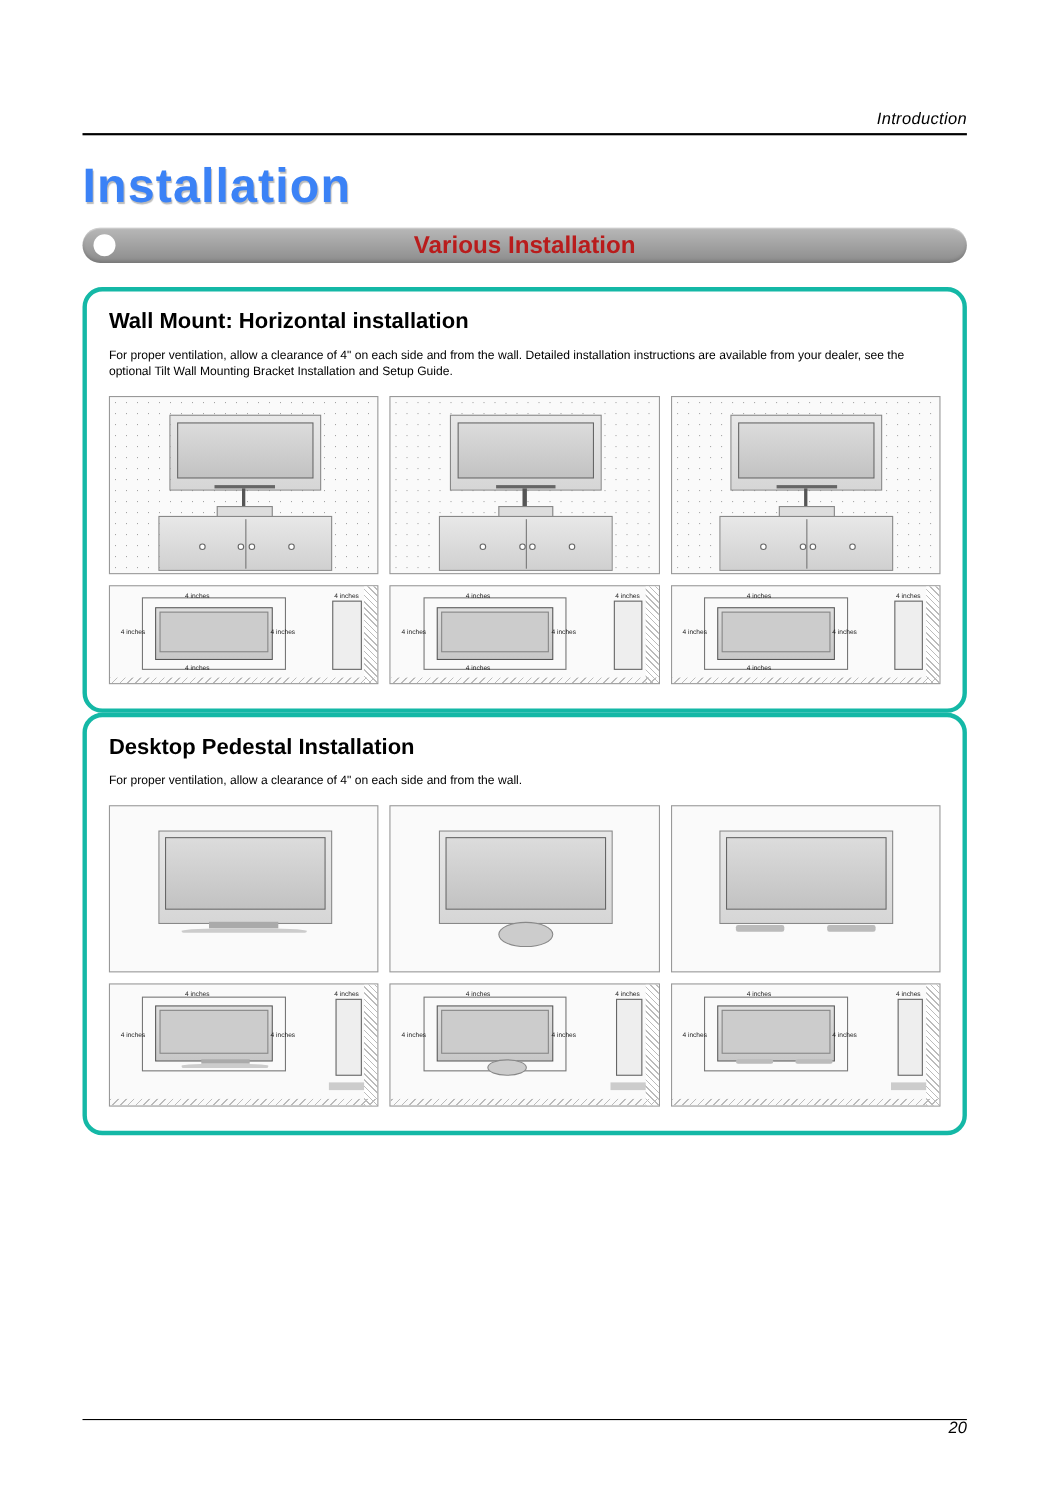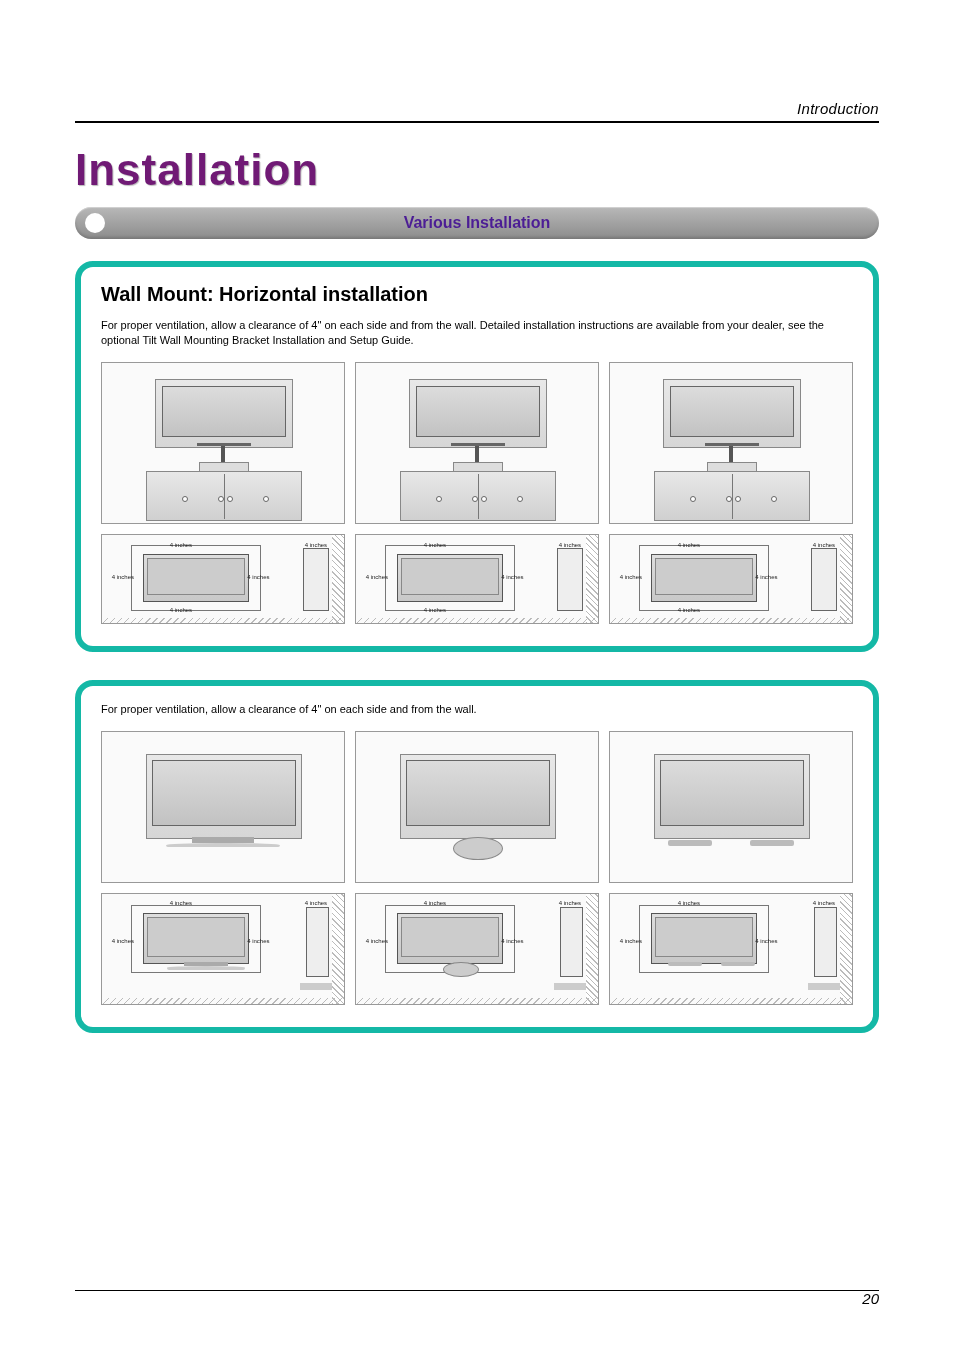--- a/index.html
+++ b/index.html
@@ -28,21 +28,21 @@
   }
   .top-rule {
     border-top: 2px solid #000;
   }
   .main-title {
     font-family: Arial, Helvetica, sans-serif;
     font-size: 44px;
     font-weight: bold;
     letter-spacing: 1px;
     margin: 22px 0 12px 0;
-    color: #701a75;
+    color: #3b82f6;
     text-shadow: 1px 1px 1px #bbb;
   }
   .subheader-wrap {
     position: relative;
     height: 32px;
     margin-bottom: 22px;
   }
   .subheader-bar {
     position: absolute;
     left: 0; right: 0; top: 0; bottom: 0;
@@ -56,30 +56,29 @@
     left: 10px;
     top: 6px;
     width: 20px;
     height: 20px;
     border-radius: 50%;
     background: #fff;
   }
   .subheader-text {
     position: relative;
     text-align: center;
-    color: #4c1d95;
+    color: #b91c1c;
     font-weight: bold;
-    font-size: 16px;
+    font-size: 22px;
     line-height: 32px;
   }
   .panel {
-    border: 6px solid #14b8a6;
+    border: 4px solid #14b8a6;
     border-radius: 18px;
     padding: 16px 20px 22px 20px;
-    margin-bottom: 28px;
   }
   .panel-title {
     font-size: 20px;
     font-weight: bold;
     margin-bottom: 12px;
   }
   .panel-text {
     font-size: 11px;
     line-height: 1.35;
     margin-bottom: 14px;
@@ -452,20 +451,21 @@
         <span class="clabel" style="top:8%;left:28%">4 inches</span>
         <span class="clabel" style="top:45%;left:4%">4 inches</span>
         <span class="clabel" style="top:45%;left:60%">4 inches</span>
         <span class="clabel" style="top:82%;left:28%">4 inches</span>
         <span class="clabel" style="top:8%;right:7%">4 inches</span>
       </div>
     </div>
   </div>
 
   <div class="panel">
+    <div class="panel-title">Desktop Pedestal Installation</div>
     <div class="panel-text">For proper ventilation, allow a clearance of 4" on each side and from the wall.</div>
 
     <div class="illus-row">
       <div class="illus pedestal">
         <div class="ped-tv"></div>
         <div class="stand-a"></div>
       </div>
       <div class="illus pedestal">
         <div class="ped-tv"></div>
         <div class="stand-b"></div>

